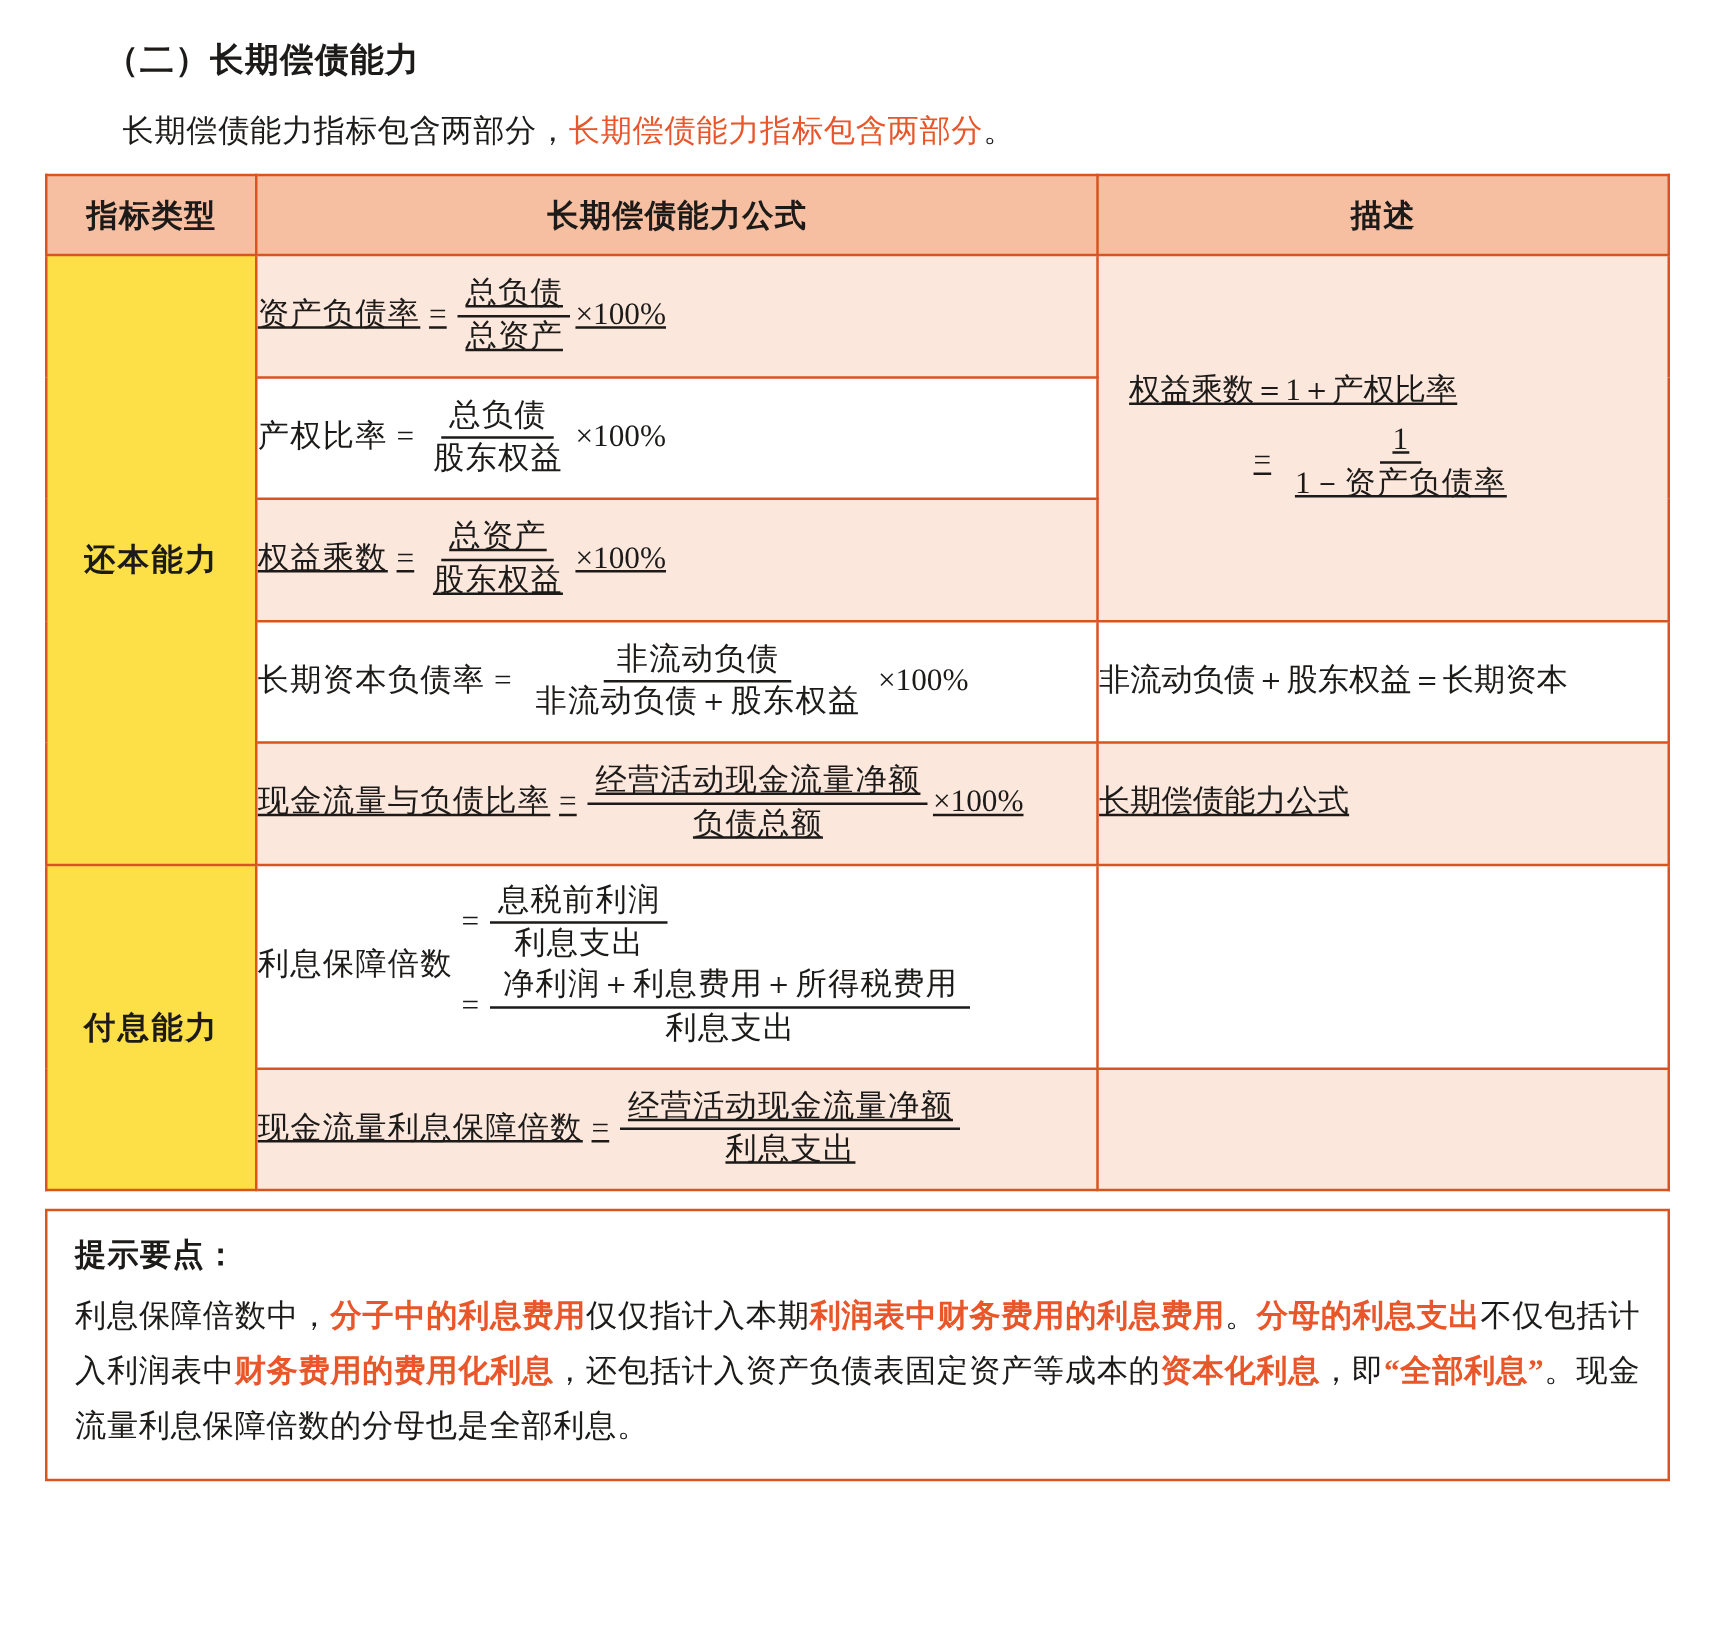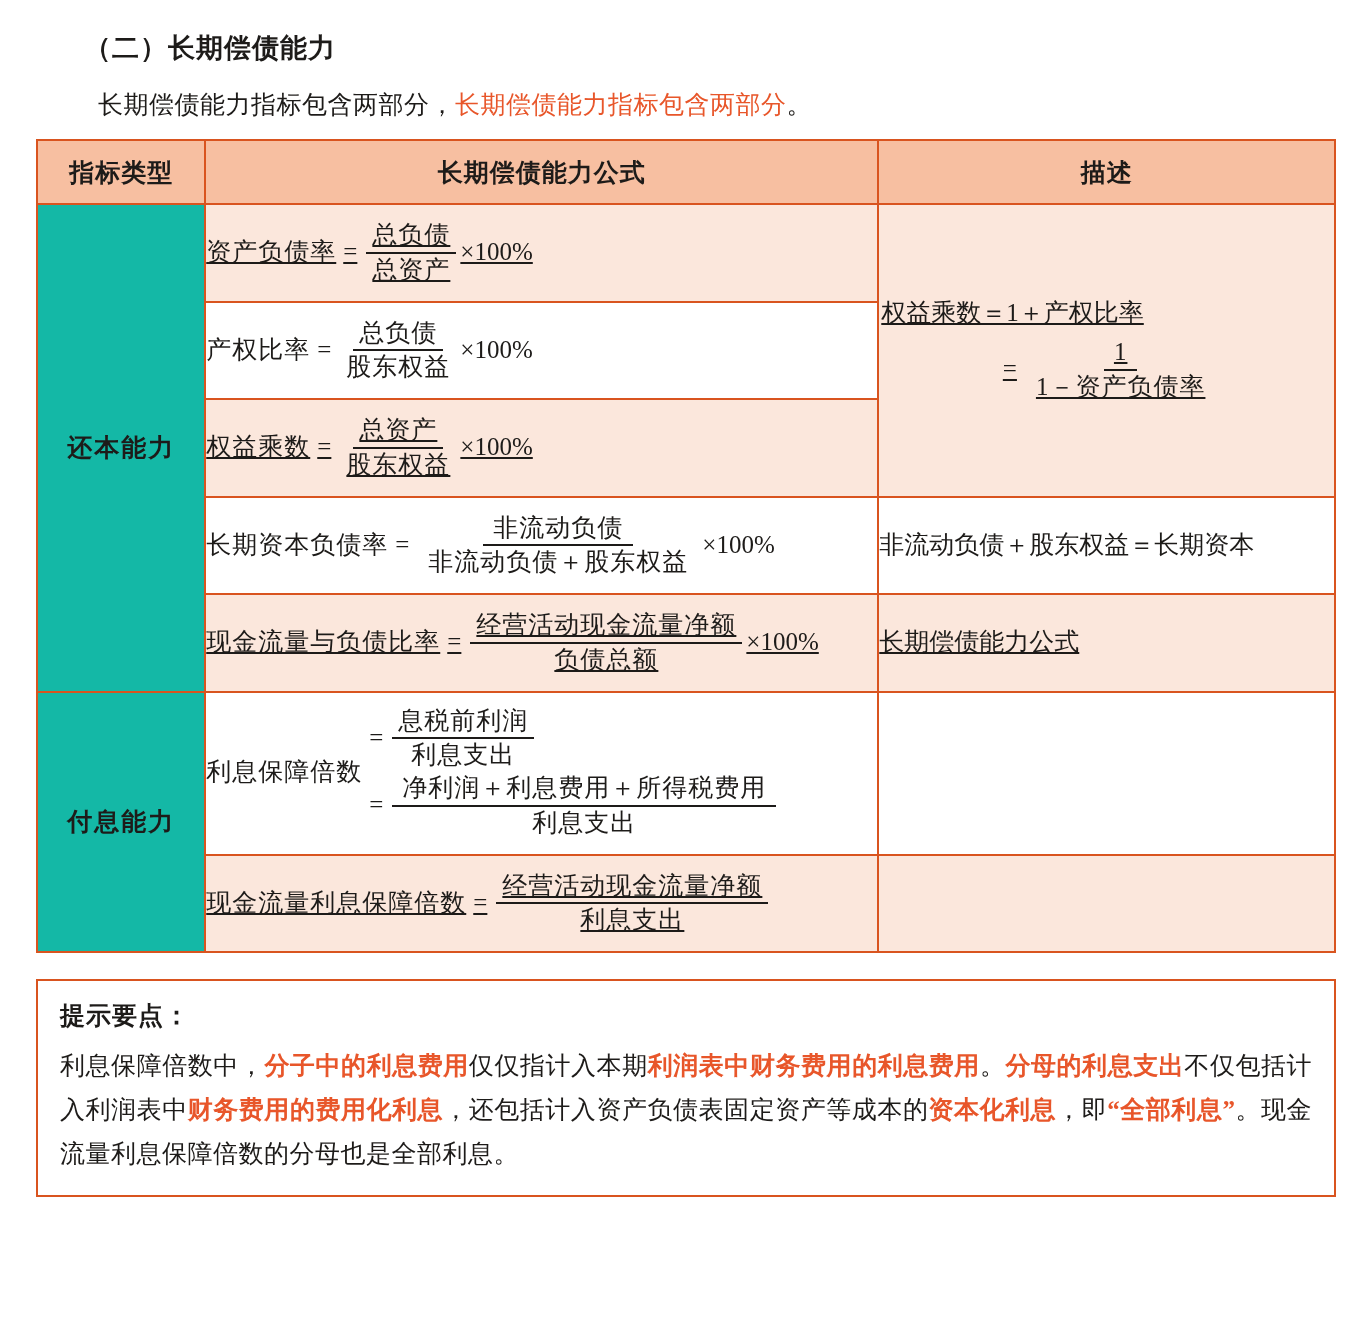--- a/index.html
+++ b/index.html
@@ -62,21 +62,21 @@
     height: 62px;
     text-align: center;
     color: #1d1b19;
     letter-spacing: 1px;
   }
   .col-type { width: 168px; }
   .col-formula { width: 672px; }
   .col-desc { width: 456px; }
 
   td.type-cell {
-    background: #14b8a6;
+    background: #fde047;
     text-align: center;
     font-family: Liberation Mono, monospace;
     font-weight: bold;
     font-size: 25px;
     letter-spacing: 2px;
   }
   td.fcell { padding: 0 0 0 24px; }
   td.dcell {
     padding: 14px 16px 14px 20px;
     font-size: 25px;
@@ -115,21 +115,21 @@
   }
   .frac .bot {
     padding: 2px 6px 0 6px;
     letter-spacing: 1px;
   }
   .frac.wide .top, .frac.wide .bot { padding-left: 10px; padding-right: 10px; }
   .rowpad { padding: 16px 0; }
 
   
   .tipbox {
-    margin-top: 26px;
+    margin-top: 14px;
     width: 1300px;
     box-sizing: border-box;
     border: 2px solid #D9541F;
     padding: 18px 22px 20px 22px;
     background: #ffffff;
   }
   .tip-title {
     font-family: "DejaVu Sans", "Liberation Sans", sans-serif;
     font-weight: bold;
     font-size: 25px;
@@ -177,21 +177,21 @@
               <span class="op">=</span>
               <span class="frac">
                 <span class="top">总负债</span>
                 <span class="bot">总资产</span>
               </span>
               <span class="num100">×100%</span>
             </div>
           </td>
 
           <td class="dcell bg-peach" rowspan="3">
-            <div class="eq" style="justify-content:flex-start;padding-left:2px;">
+            <div class="eq" style="justify-content:flex-start;padding-left:24px;">
               <span>权益乘数＝1＋产权比率</span>
             </div>
             <div class="eq" style="justify-content:center;margin-top:10px;">
               <span class="op">=</span>
               <span class="frac wide">
                 <span class="top">1</span>
                 <span class="bot">1－资产负债率</span>
               </span>
             </div>
           </td>

